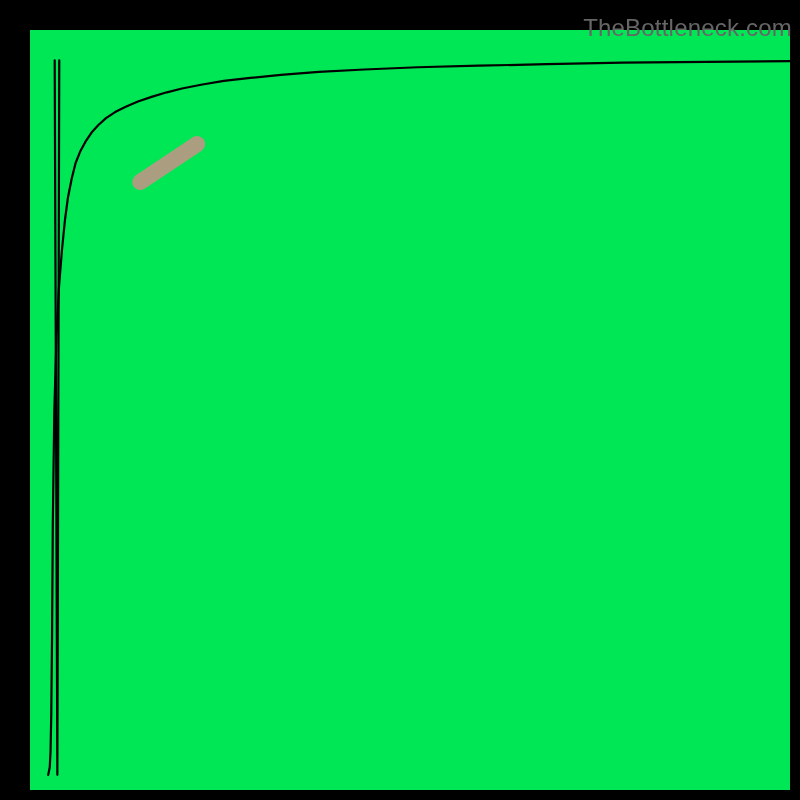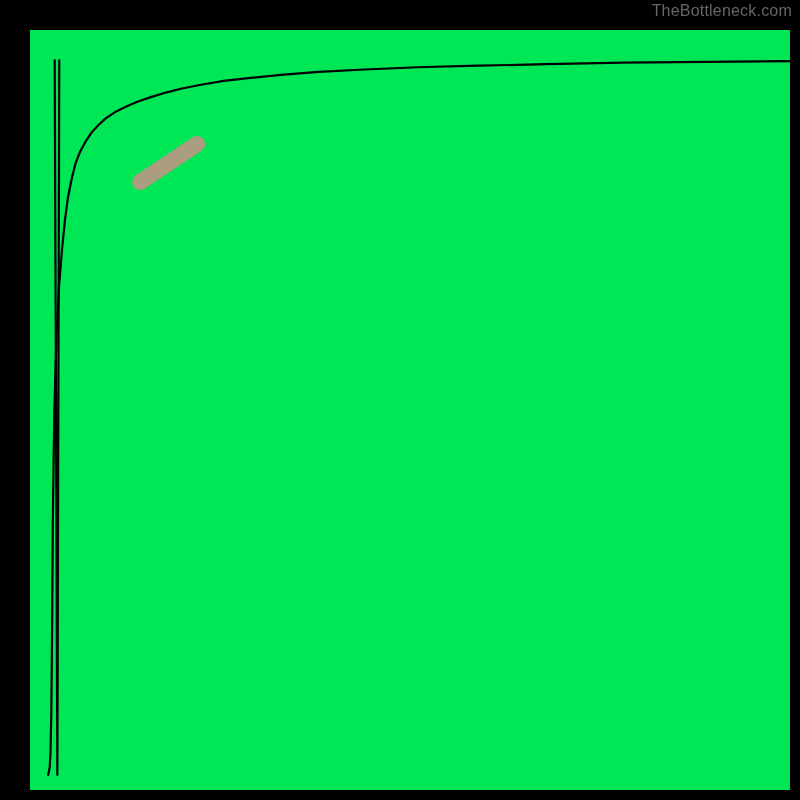--- a/index.html
+++ b/index.html
@@ -11,23 +11,23 @@
     background: #000;
     font-family: Arial, Helvetica, sans-serif;
   }
   .chart-wrap {
     position: relative;
     width: 800px;
     height: 800px;
   }
   .watermark {
     position: absolute;
-    top: 2px;
+    top: 14px;
     right: 8px;
-    font-size: 16px;
+    font-size: 24px;
     font-weight: 400;
     color: #666666;
     letter-spacing: 0.2px;
     z-index: 10;
     user-select: none;
   }
   svg {
     display: block;
   }
 </style>

